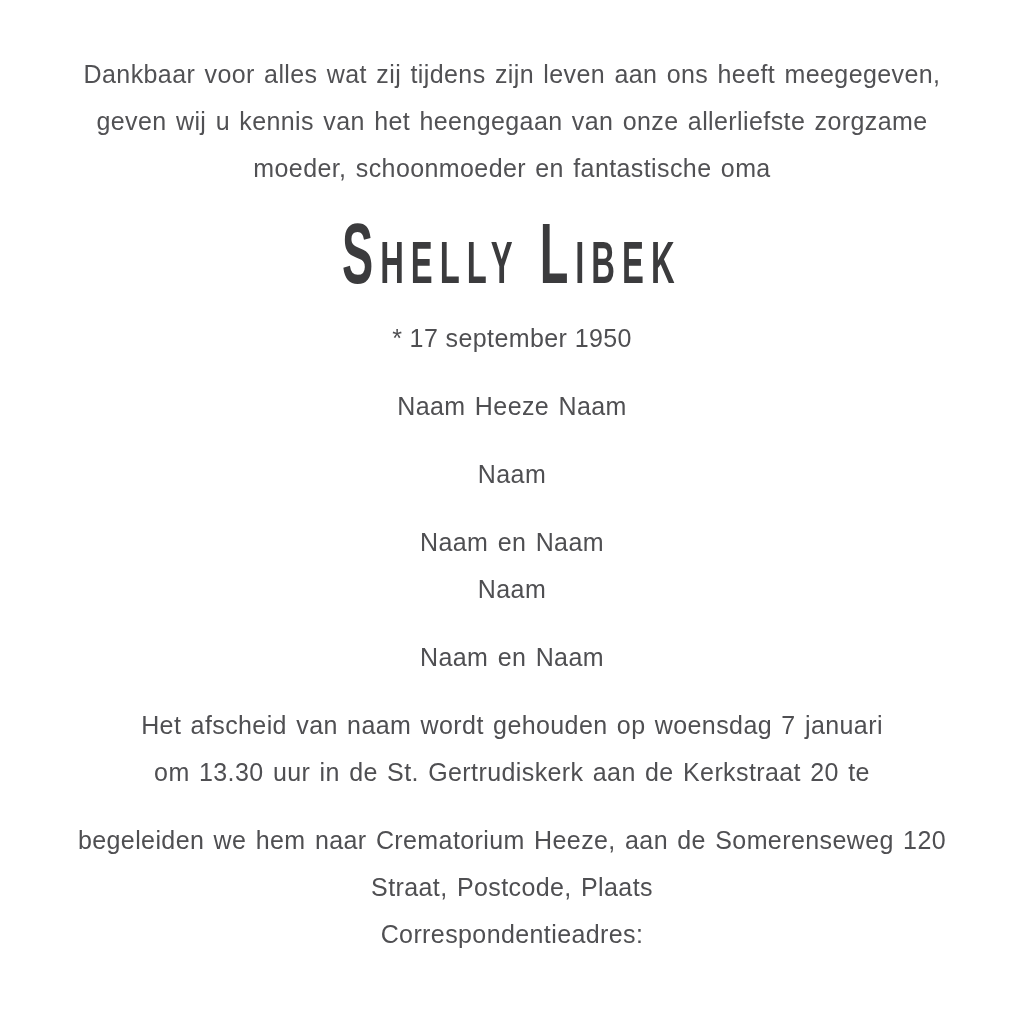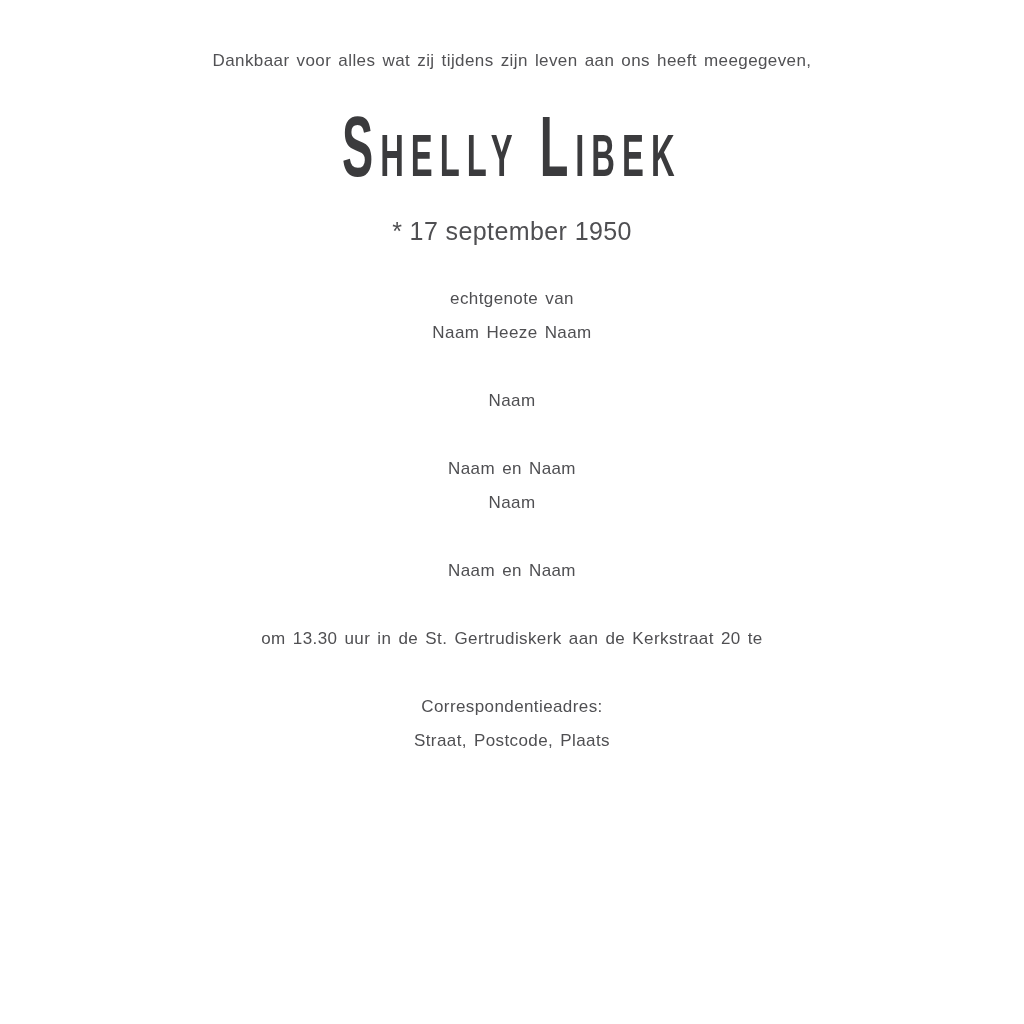--- a/index.html
+++ b/index.html
@@ -11,25 +11,26 @@
     font-family: "Liberation Sans", sans-serif;
     color: #4f4f52;
     text-align: center;
   }
   .card {
     width: 1024px;
     height: 1024px;
     padding-top: 44px;
   }
   .line {
-    font-size: 17px;
+    font-size: 25px;
     line-height: 34px;
     letter-spacing: 0.4px;
     word-spacing: 2px;
     color: #4f4f52;
+    margin-top: 13px;
   }
   .intro .line { color: #515154; }
   .title-wrap {
     height: 136px;
     display: flex;
     align-items: center;
     justify-content: center;
   }
   .title {
     display: inline-block;
@@ -54,53 +55,56 @@
   .block { margin-top: 34px; }
   .no-gap { margin-top: 0; }
 </style>
 </head>
 <body>
 
 <div class="card">
 
   <div class="intro">
     <div class="line">Dankbaar voor alles wat zij tijdens zijn leven aan ons heeft meegegeven,</div>
+    <div class="line">geven wij u kennis van het heengegaan van onze allerliefste zorgzame</div>
+    <div class="line">moeder, schoonmoeder en fantastische oma</div>
   </div>
 
   <div class="title-wrap">
     <div class="title">Shelly Libek</div>
   </div>
 
   <div class="dates">
     <span>* 17 september 1950</span>
   </div>
 
   <div class="block">
-    <div class="line">echtgenote van</div>
     <div class="line">Naam Heeze Naam</div>
   </div>
 
   <div class="block">
     <div class="line">Naam</div>
   </div>
 
   <div class="block">
     <div class="line">Naam en Naam</div>
     <div class="line">Naam</div>
   </div>
 
   <div class="block">
     <div class="line">Naam en Naam</div>
   </div>
 
   <div class="block">
+    <div class="line">Het afscheid van naam wordt gehouden op woensdag 7 januari</div>
     <div class="line">om 13.30 uur in de St. Gertrudiskerk aan de Kerkstraat 20 te</div>
   </div>
 
   <div class="block">
+    <div class="line">begeleiden we hem naar Crematorium Heeze, aan de Somerenseweg 120</div>
   </div>
 
   <div class="no-gap">
+    <div class="line">Straat, Postcode, Plaats</div>
     <div class="line">Correspondentieadres:</div>
-    <div class="line">Straat, Postcode, Plaats</div>
   </div>
 
 </div>
 
 </body></html>

